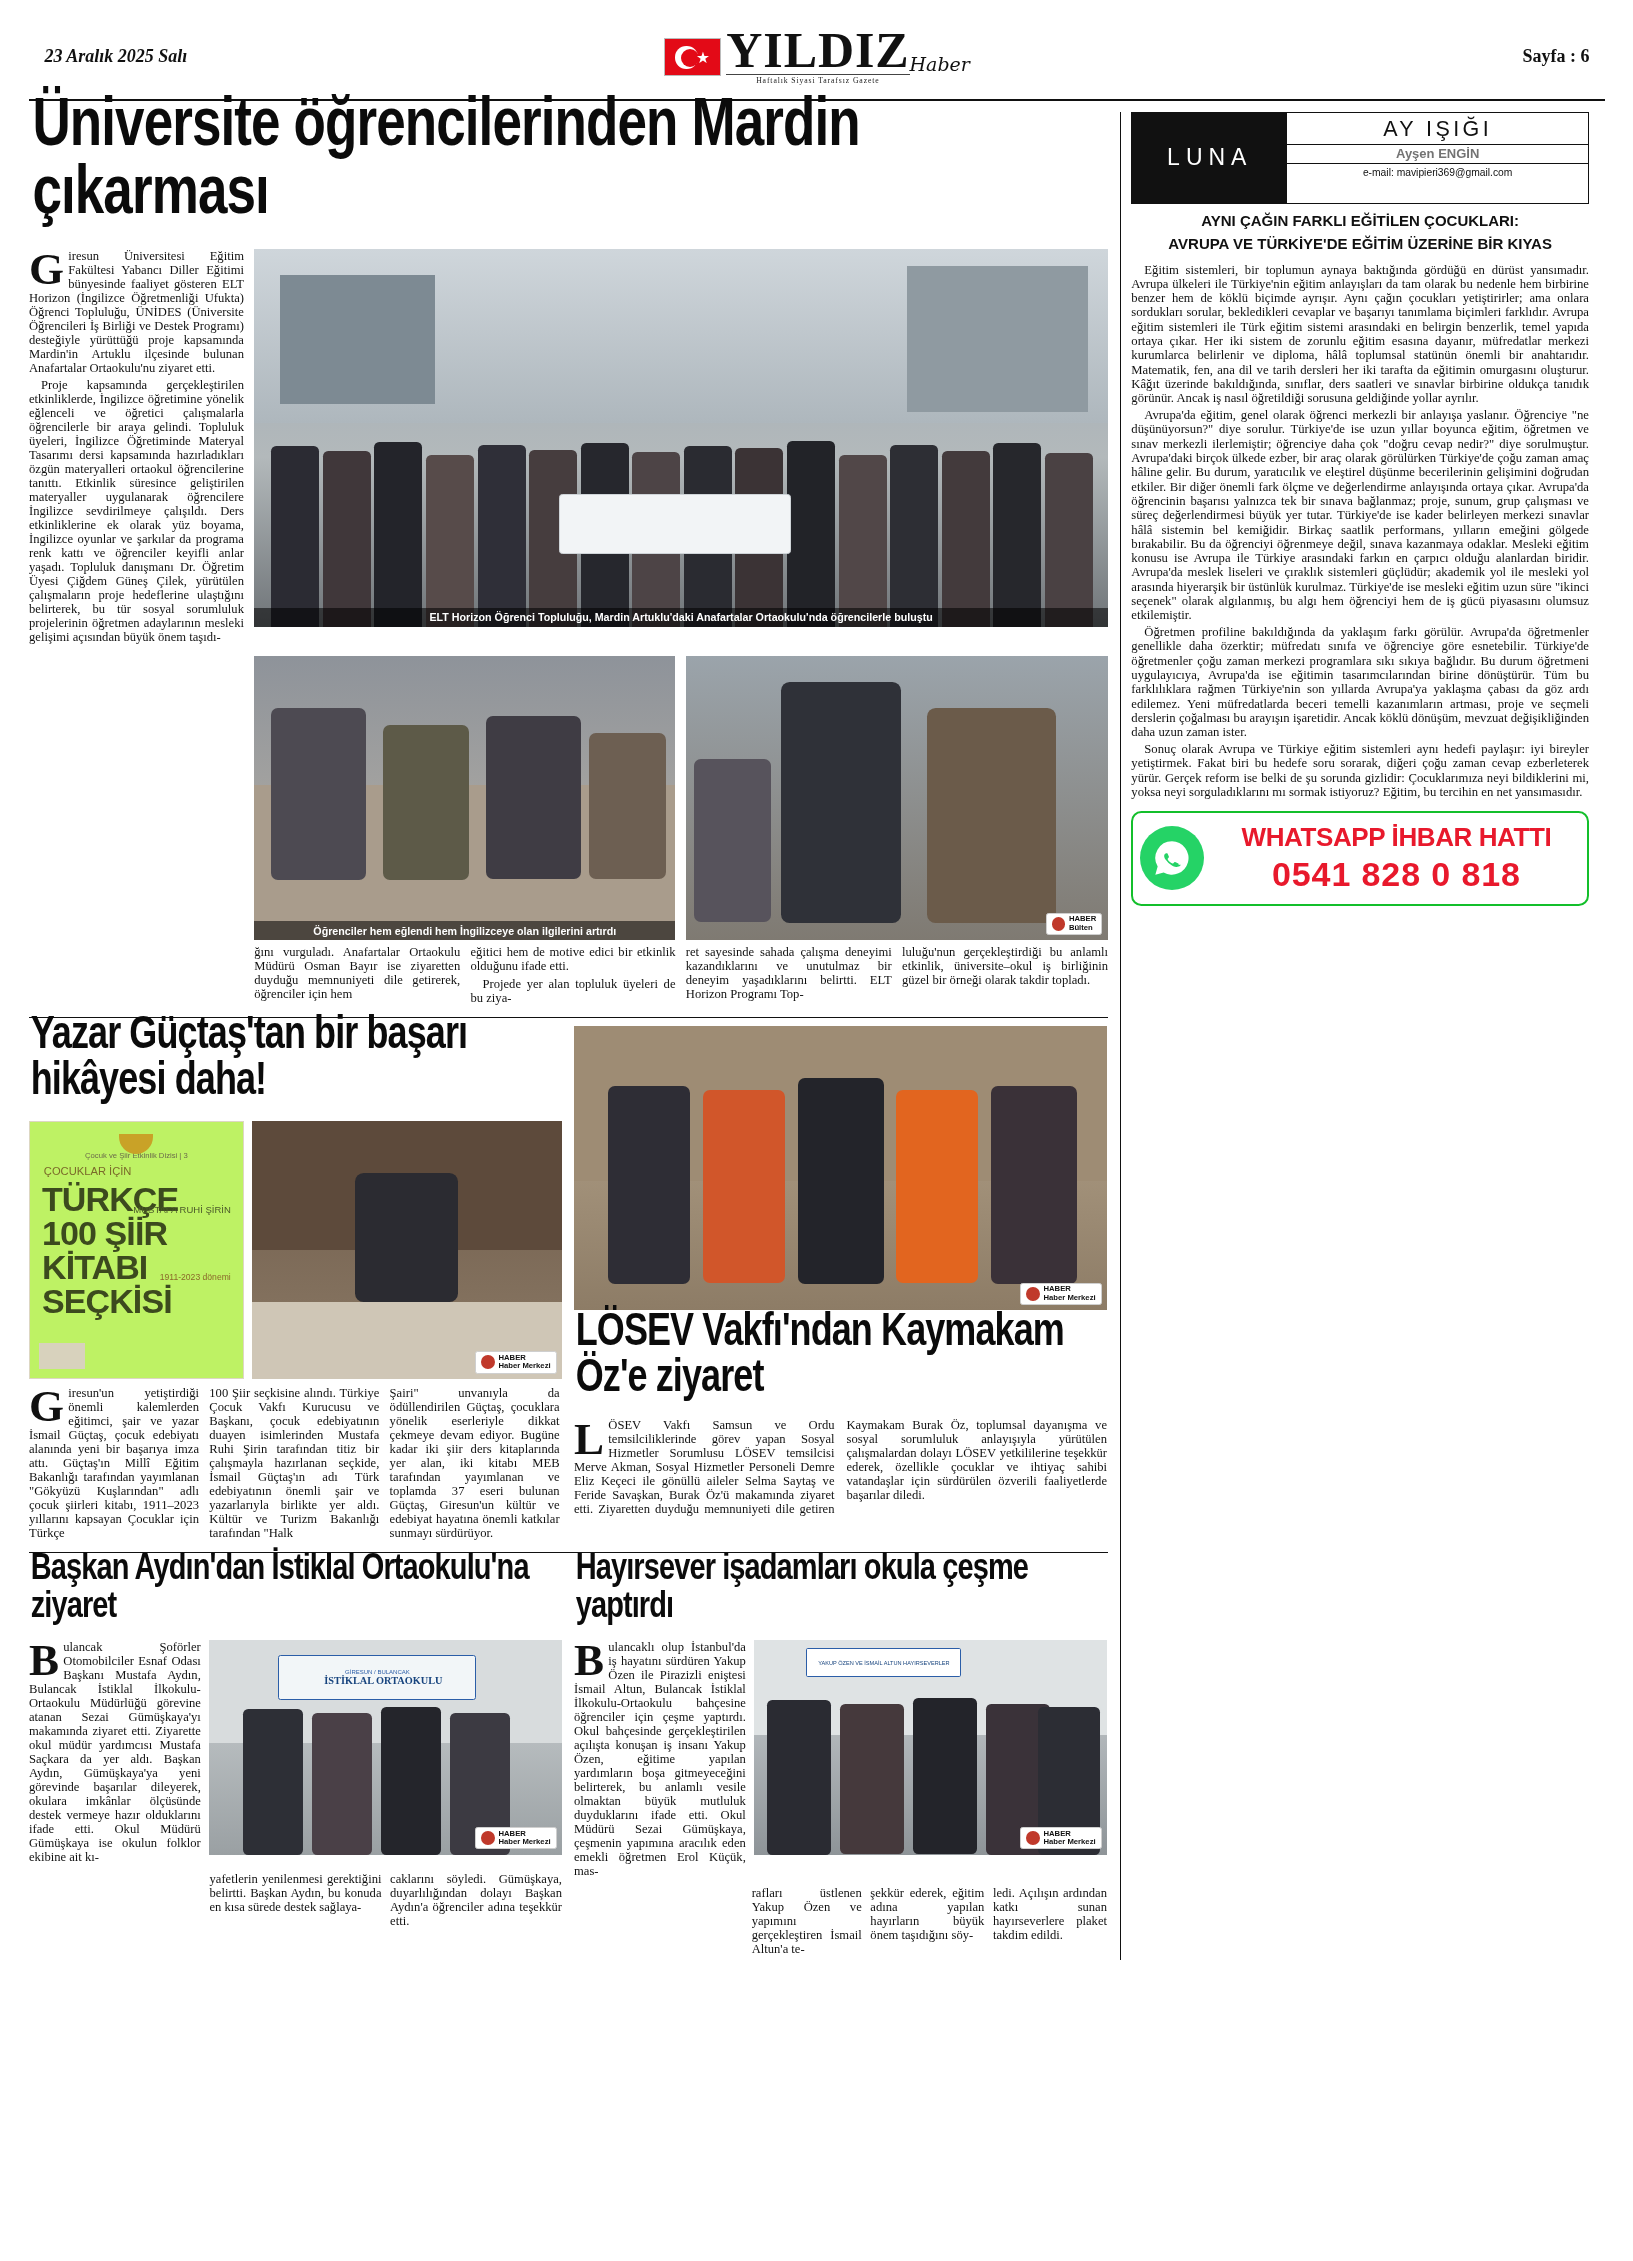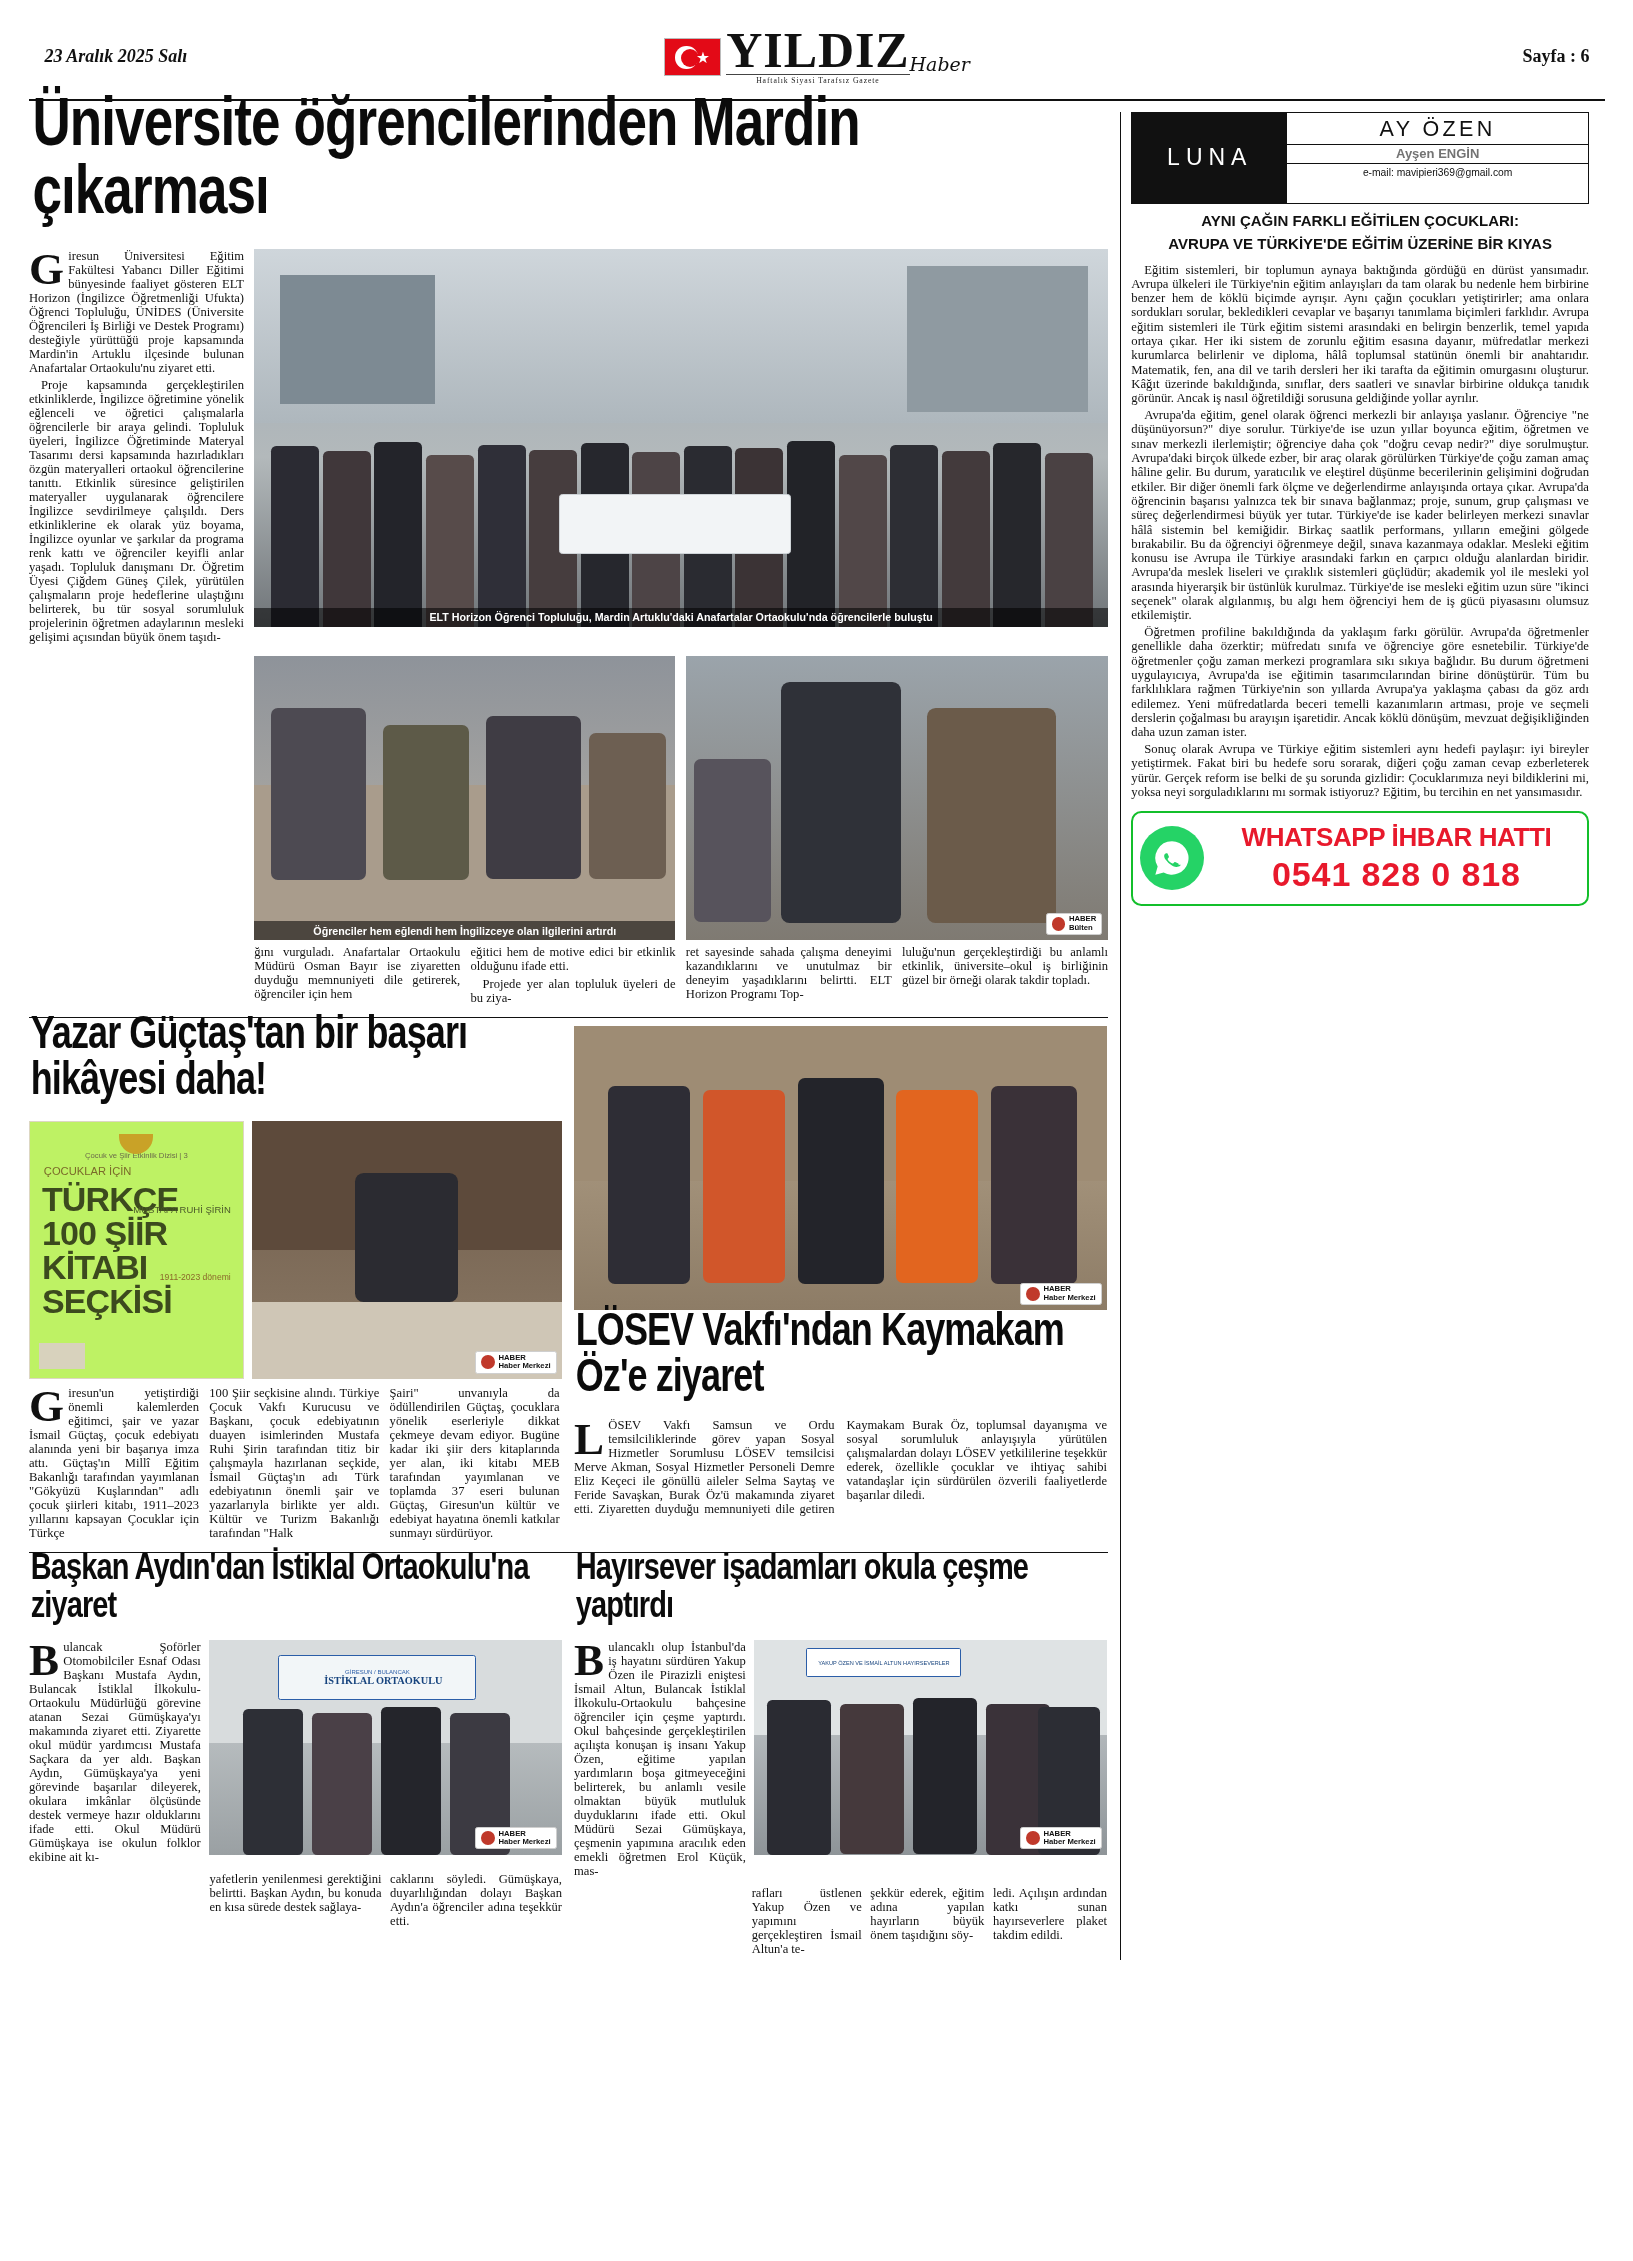--- a/index.html
+++ b/index.html
@@ -476,21 +476,21 @@
         </div>
       </div>
 
     </div>
 
     <div class="right-col">
 
       <div class="col-head">
         <div class="luna">LUNA</div>
         <div class="who">
-          <div class="t1">AY ÖZEN</div>
+          <div class="t1">AY IŞIĞI</div>
           <div class="t2">Ayşen ENGİN</div>
           <div class="t3">e-mail: mavipieri369@gmail.com</div>
         </div>
       </div>
 
       <div class="col-title">AYNI ÇAĞIN FARKLI EĞİTİLEN ÇOCUKLARI:</div>
       <div class="col-title" style="margin-top:-5.2px;">AVRUPA VE TÜRKİYE'DE EĞİTİM ÜZERİNE BİR KIYAS</div>
 
       <div class="col-body">
         <p>Eğitim sistemleri, bir toplumun aynaya baktığında gördüğü en dürüst yansımadır. Avrupa ülkeleri ile Türkiye'nin eğitim anlayışları da tam olarak bu nedenle hem birbirine benzer hem de köklü biçimde ayrışır. Aynı çağın çocukları yetiştirirler; ama onlara sordukları sorular, bekledikleri cevaplar ve başarıyı tanımlama biçimleri farklıdır. Avrupa eğitim sistemleri ile Türk eğitim sistemi arasındaki en belirgin benzerlik, temel yapıda ortaya çıkar. Her iki sistem de zorunlu eğitim esasına dayanır, müfredatlar merkezi kurumlarca belirlenir ve diploma, hâlâ toplumsal statünün önemli bir anahtarıdır. Matematik, fen, ana dil ve tarih dersleri her iki tarafta da eğitimin omurgasını oluşturur. Kâğıt üzerinde bakıldığında, sınıflar, ders saatleri ve sınavlar birbirine oldukça tanıdık görünür. Ancak iş nasıl öğretildiği sorusuna geldiğinde yollar ayrılır.</p>

